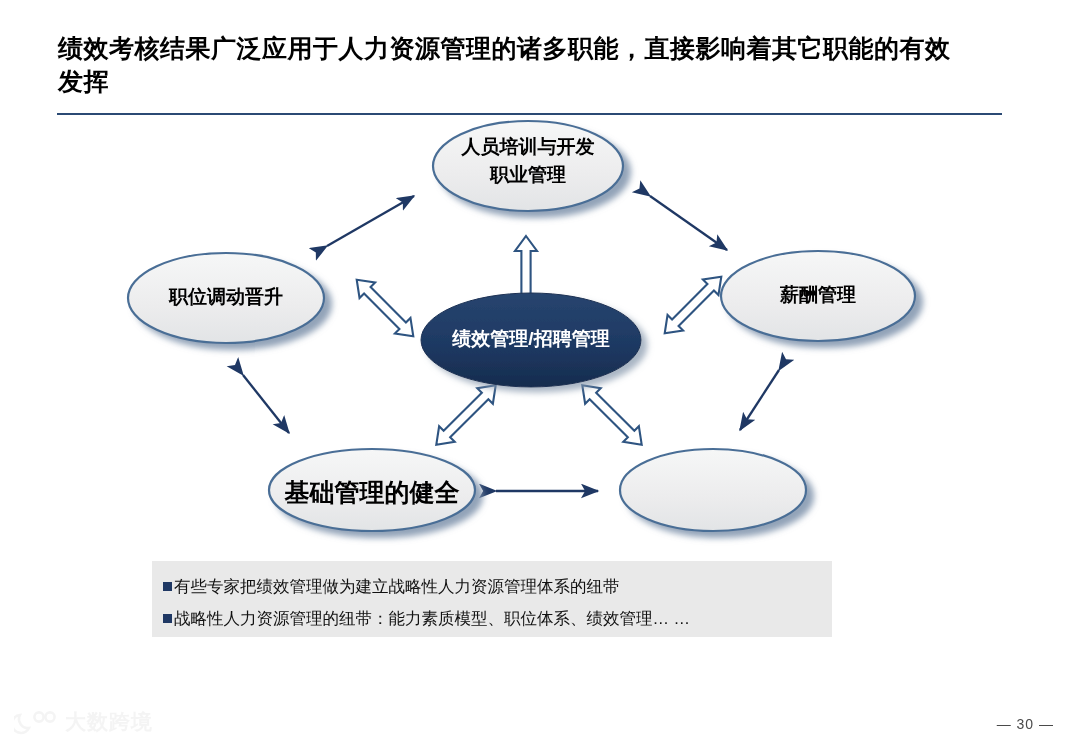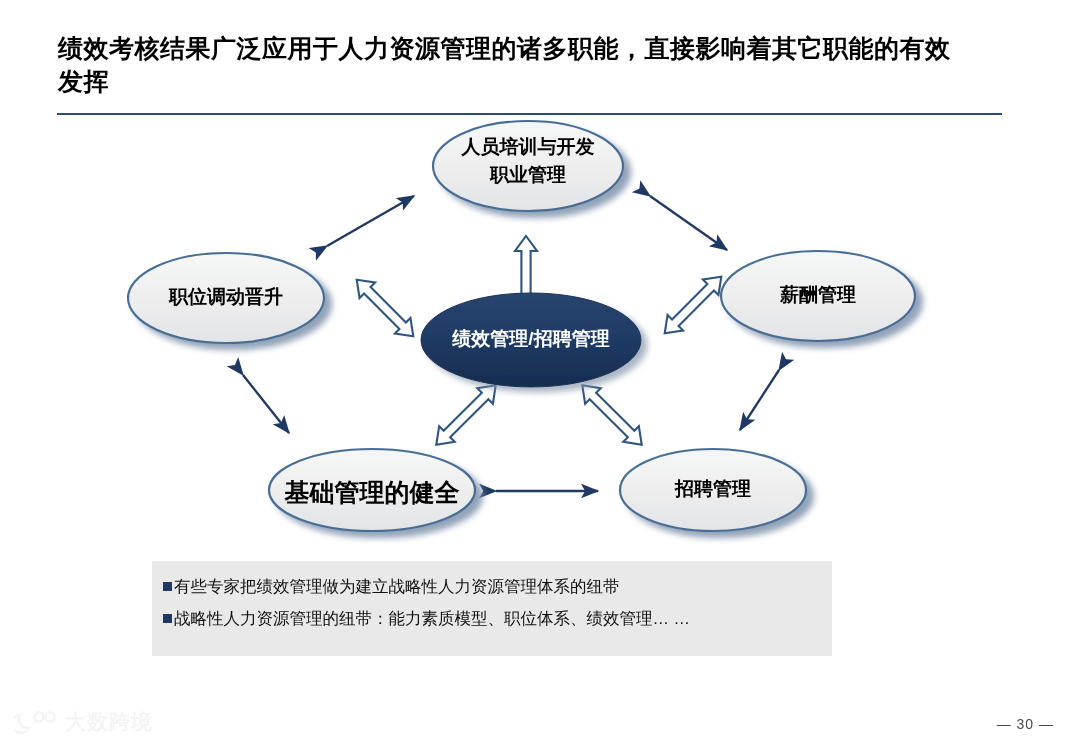--- a/index.html
+++ b/index.html
@@ -33,21 +33,21 @@
     font-weight:bold;
     color:#000000;
     white-space:nowrap;
     pointer-events:none;
   }
   .node-label.center{color:#ffffff;}
   .node-label .l2{display:block;margin-top:6px;}
 
   
   .bulletbox{
-    position:absolute;left:152px;top:561px;width:680px;height:95px;
+    position:absolute;left:152px;top:561px;width:680px;height:76px;
     background:#e9e9e9;
     padding:0;
   }
   .bullet-row{
     display:flex;align-items:flex-start;
     font-size:16.5px;color:#111111;
     line-height:1.2;
   }
   .bullet-row.r1{margin-top:16px;margin-left:11px;}
   .bullet-row.r2{margin-top:12px;margin-left:11px;}
@@ -150,23 +150,20 @@
     </div>
     <div class="node-label" style="left:703px;top:164px;width:230px;font-size:19px;">
       <span>薪酬管理</span>
     </div>
     <div class="node-label" style="left:111px;top:166px;width:230px;font-size:19px;">
       <span>职位调动晋升</span>
     </div>
     <div class="node-label" style="left:257px;top:358px;width:230px;font-size:25px;">
       <span>基础管理的健全</span>
     </div>
-    <div class="node-label" style="left:598px;top:358px;width:230px;font-size:19px;">
-      <span>招聘管理</span>
-    </div>
     <div class="node-label center" style="left:416px;top:208px;width:230px;font-size:19px;">
       <span>绩效管理/招聘管理</span>
     </div>
   </div>
 
   <div class="bulletbox">
     <div class="bullet-row r1">
       <span class="bullet-mark"></span>
       <span>有些专家把绩效管理做为建立战略性人力资源管理体系的纽带</span>
     </div>

